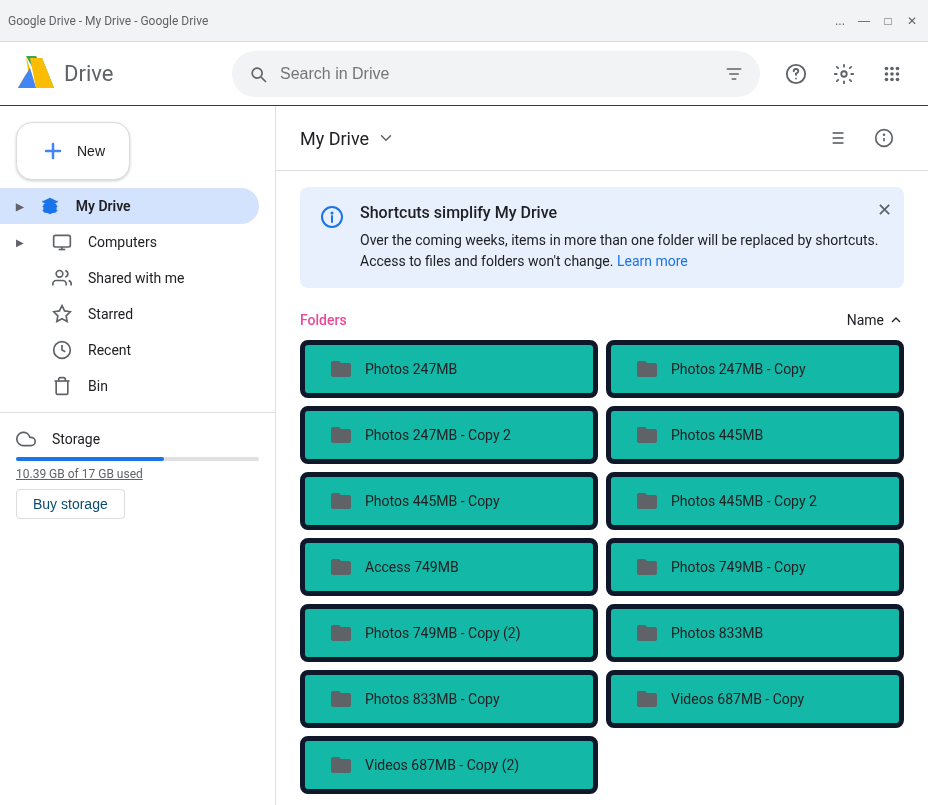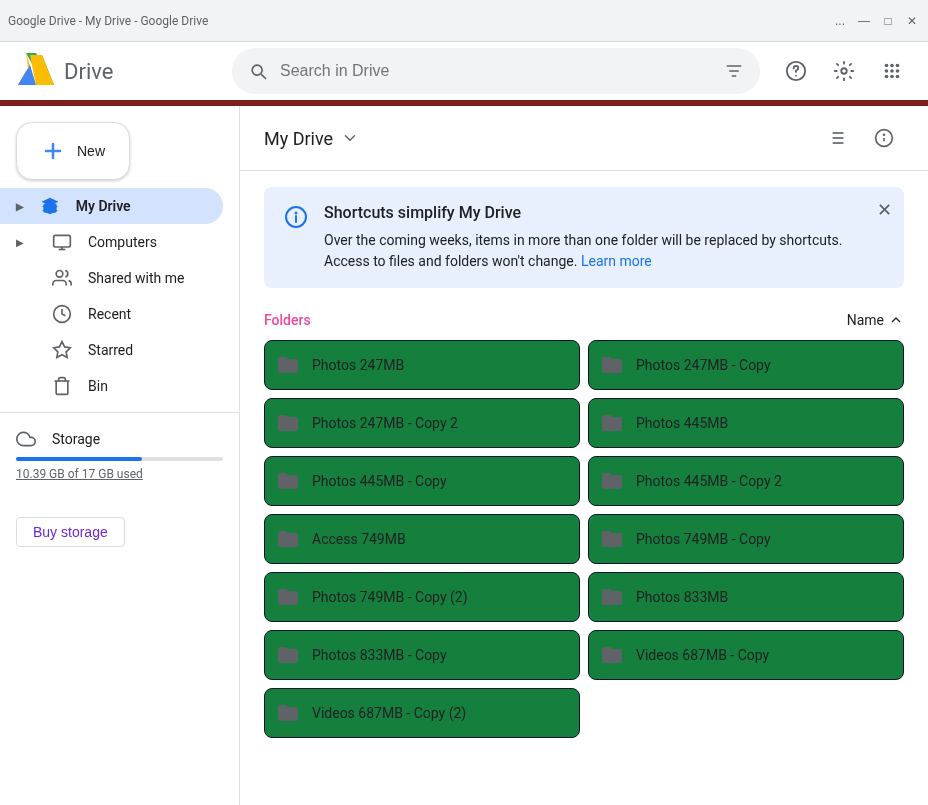--- a/index.html
+++ b/index.html
@@ -8,45 +8,45 @@
     
     .title-bar { height: 42px; background: #f1f3f4; display: flex; align-items: center; justify-content: space-between; padding: 0 8px; border-bottom: 1px solid #dadce0; }
     .title-bar-left { font-size: 12px; color: #5f6368; }
     .title-bar-right { display: flex; gap: 8px; align-items: center; }
     .title-bar-btn { width: 16px; height: 16px; border: none; background: none; cursor: pointer; color: #5f6368; font-size: 12px; display: flex; align-items: center; justify-content: center; }
 
     
     .app { display: flex; flex-direction: column; flex: 1; overflow: hidden; }
 
     
-    .header { height: 64px; display: flex; align-items: center; padding: 0 16px; gap: 16px; border-bottom: 6px solid #7f1d1d; background: #fff; flex-shrink: 0; }
+    .header { height: 64px; display: flex; align-items: center; padding: 0 16px; gap: 16px; border-bottom: 1px solid #7f1d1d; background: #fff; flex-shrink: 0; }
     .logo { display: flex; align-items: center; gap: 8px; width: 200px; }
     .logo-icon { width: 40px; height: 40px; }
     .logo-text { font-size: 22px; color: #5f6368; font-weight: 400; }
     .search-bar { flex: 1; display: flex; align-items: center; background: #f1f3f4; border-radius: 24px; padding: 0 16px; height: 46px; gap: 12px; max-width: 700px; }
     .search-bar input { border: none; background: none; outline: none; font-size: 16px; flex: 1; color: #202124; }
     .header-actions { display: flex; align-items: center; gap: 8px; margin-left: auto; }
     .icon-btn { width: 40px; height: 40px; border-radius: 50%; border: none; background: none; cursor: pointer; display: flex; align-items: center; justify-content: center; color: #5f6368; font-size: 20px; }
 
     
     .body { display: flex; flex: 1; overflow: hidden; }
 
     
-    .sidebar { width: 240px; flex-shrink: 0; padding: 8px 0; overflow-y: auto; border-right: 1px solid #e0e0e0; }
+    .sidebar { width: 276px; flex-shrink: 0; padding: 8px 0; overflow-y: auto; border-right: 1px solid #e0e0e0; }
     .new-btn { margin: 8px 16px 8px 16px; display: flex; align-items: center; gap: 12px; padding: 16px 24px; background: #fff; border: 1px solid #dadce0; border-radius: 16px; cursor: pointer; font-size: 14px; font-weight: 500; color: #202124; box-shadow: 0 1px 3px rgba(0,0,0,0.2); }
     .sidebar-divider { height: 1px; background: #e0e0e0; margin: 8px 0; }
     .sidebar-item { display: flex; align-items: center; gap: 16px; padding: 8px 12px 8px 16px; cursor: pointer; border-radius: 0 24px 24px 0; margin-right: 16px; color: #202124; font-size: 14px; }
     .sidebar-item.active { background: #d3e3fd; font-weight: 600; }
     .sidebar-item svg { width: 20px; height: 20px; flex-shrink: 0; }
     .storage-section { padding: 8px 16px; margin-top: 8px; }
     .storage-label { font-size: 14px; color: #202124; margin-bottom: 8px; display: flex; align-items: center; gap: 16px; }
     .storage-bar-bg { height: 4px; background: #e0e0e0; border-radius: 2px; margin-bottom: 6px; }
     .storage-bar-fill { height: 4px; background: #1a73e8; border-radius: 2px; width: 61%; }
     .storage-text { font-size: 12px; color: #5f6368; margin-bottom: 8px; text-decoration: underline; }
-    .buy-storage-btn { border: 1px solid #dadce0; background: #fff; color: #6d28d9; font-size: 14px; font-weight: 500; padding: 6px 16px; border-radius: 4px; cursor: pointer; margin-top: 28px; }
+    .buy-storage-btn { border: 1px solid #dadce0; background: #fff; color: #0c4a6e; font-size: 14px; font-weight: 500; padding: 6px 16px; border-radius: 4px; cursor: pointer; }
 
     
     .main { flex: 1; overflow-y: auto; padding: 0; }
     .main-header { display: flex; align-items: center; justify-content: space-between; padding: 12px 24px; border-bottom: 1px solid #e0e0e0; }
     .main-title { display: flex; align-items: center; gap: 8px; font-size: 18px; color: #202124; cursor: pointer; }
     .main-title-actions { display: flex; align-items: center; gap: 8px; }
 
     
     .banner { margin: 16px 24px; background: #e8f0fe; border-radius: 8px; padding: 16px 20px; display: flex; align-items: flex-start; gap: 16px; position: relative; }
     .banner-content { flex: 1; }
@@ -56,21 +56,21 @@
     .banner-close { position: absolute; top: 12px; right: 12px; cursor: pointer; color: #5f6368; font-size: 18px; background: none; border: none; }
 
     
     .folders-section { padding: 8px 24px 16px; }
     .folders-header { display: flex; align-items: center; justify-content: space-between; margin-bottom: 12px; }
     .folders-label { font-size: 14px; color: #ec4899; font-weight: 500; }
     .sort-label { display: flex; align-items: center; gap: 4px; font-size: 14px; color: #202124; cursor: pointer; margin-left: 36px; }
 
     
     .folder-grid { display: grid; grid-template-columns: 1fr 1fr; gap: 8px; }
-    .folder-item { display: flex; align-items: center; gap: 12px; padding: 12px 11px; border: 1px solid #0f172a; border-radius: 8px; cursor: pointer; background: #15803d; }
+    .folder-item { display: flex; align-items: center; gap: 12px; padding: 12px 24px; border: 5px solid #0f172a; border-radius: 8px; cursor: pointer; background: #14b8a6; }
     .folder-name { font-size: 14px; color: #202124; }
 
     
     .tri-green { fill: #34a853; }
     .tri-blue { fill: #4285f4; }
     .tri-yellow { fill: #fbbc04; }
   </style>
 </head>
 <body>
 
@@ -180,32 +180,32 @@
           <circle cx="9" cy="7" r="4"></circle>
           <path d="M23 21v-2a4 4 0 0 0-3-3.87"></path>
           <path d="M16 3.13a4 4 0 0 1 0 7.75"></path>
         </svg>
         <span>Shared with me</span>
       </div>
 
       <div class="sidebar-item">
         <span style="width:20px;display:inline-block;"></span>
         <svg width="20" height="20" viewBox="0 0 24 24" fill="none" stroke="#5f6368" stroke-width="2">
+          <polygon points="12 2 15.09 8.26 22 9.27 17 14.14 18.18 21.02 12 17.77 5.82 21.02 7 14.14 2 9.27 8.91 8.26 12 2"></polygon>
+        </svg>
+        <span>Starred</span>
+      </div>
+
+      <div class="sidebar-item">
+        <span style="width:20px;display:inline-block;"></span>
+        <svg width="20" height="20" viewBox="0 0 24 24" fill="none" stroke="#5f6368" stroke-width="2">
           <circle cx="12" cy="12" r="10"></circle>
           <polyline points="12 6 12 12 16 14"></polyline>
         </svg>
         <span>Recent</span>
-      </div>
-
-      <div class="sidebar-item">
-        <span style="width:20px;display:inline-block;"></span>
-        <svg width="20" height="20" viewBox="0 0 24 24" fill="none" stroke="#5f6368" stroke-width="2">
-          <polygon points="12 2 15.09 8.26 22 9.27 17 14.14 18.18 21.02 12 17.77 5.82 21.02 7 14.14 2 9.27 8.91 8.26 12 2"></polygon>
-        </svg>
-        <span>Starred</span>
       </div>
 
       <div class="sidebar-item">
         <span style="width:20px;display:inline-block;"></span>
         <svg width="20" height="20" viewBox="0 0 24 24" fill="none" stroke="#5f6368" stroke-width="2">
           <polyline points="3 6 5 6 21 6"></polyline>
           <path d="M19 6v14a2 2 0 0 1-2 2H7a2 2 0 0 1-2-2V6m3 0V4a2 2 0 0 1 2-2h4a2 2 0 0 1 2 2v2"></path>
         </svg>
         <span>Bin</span>
       </div>

